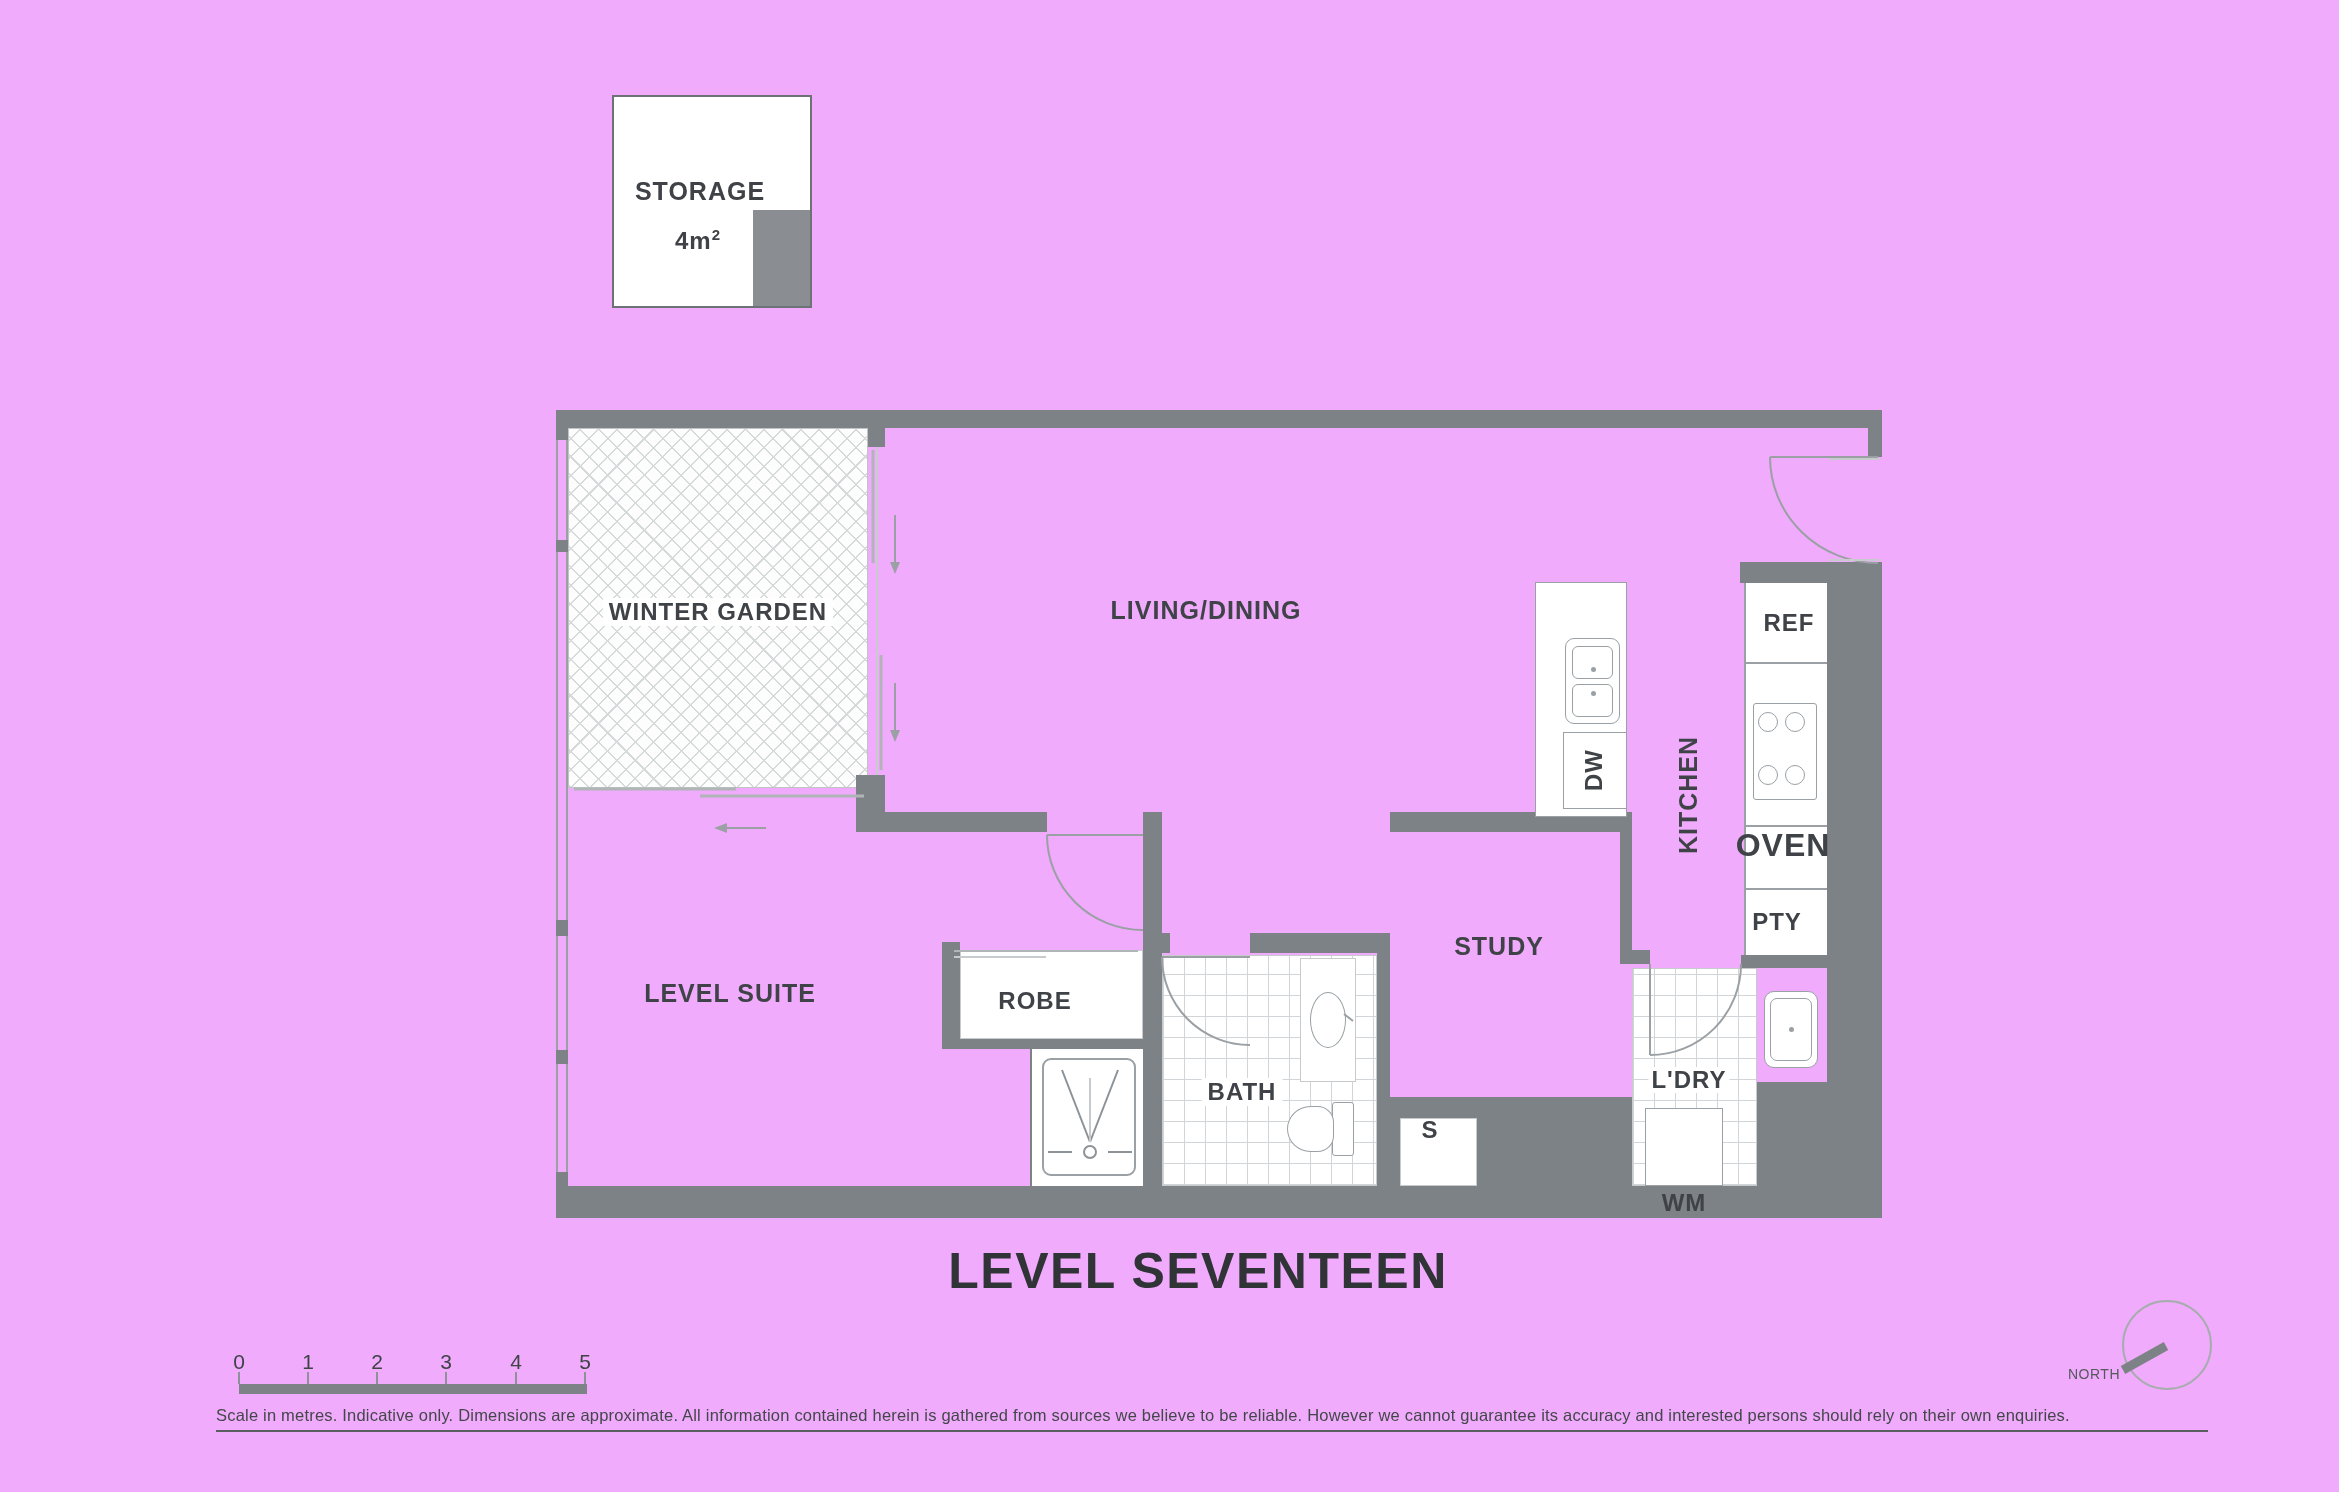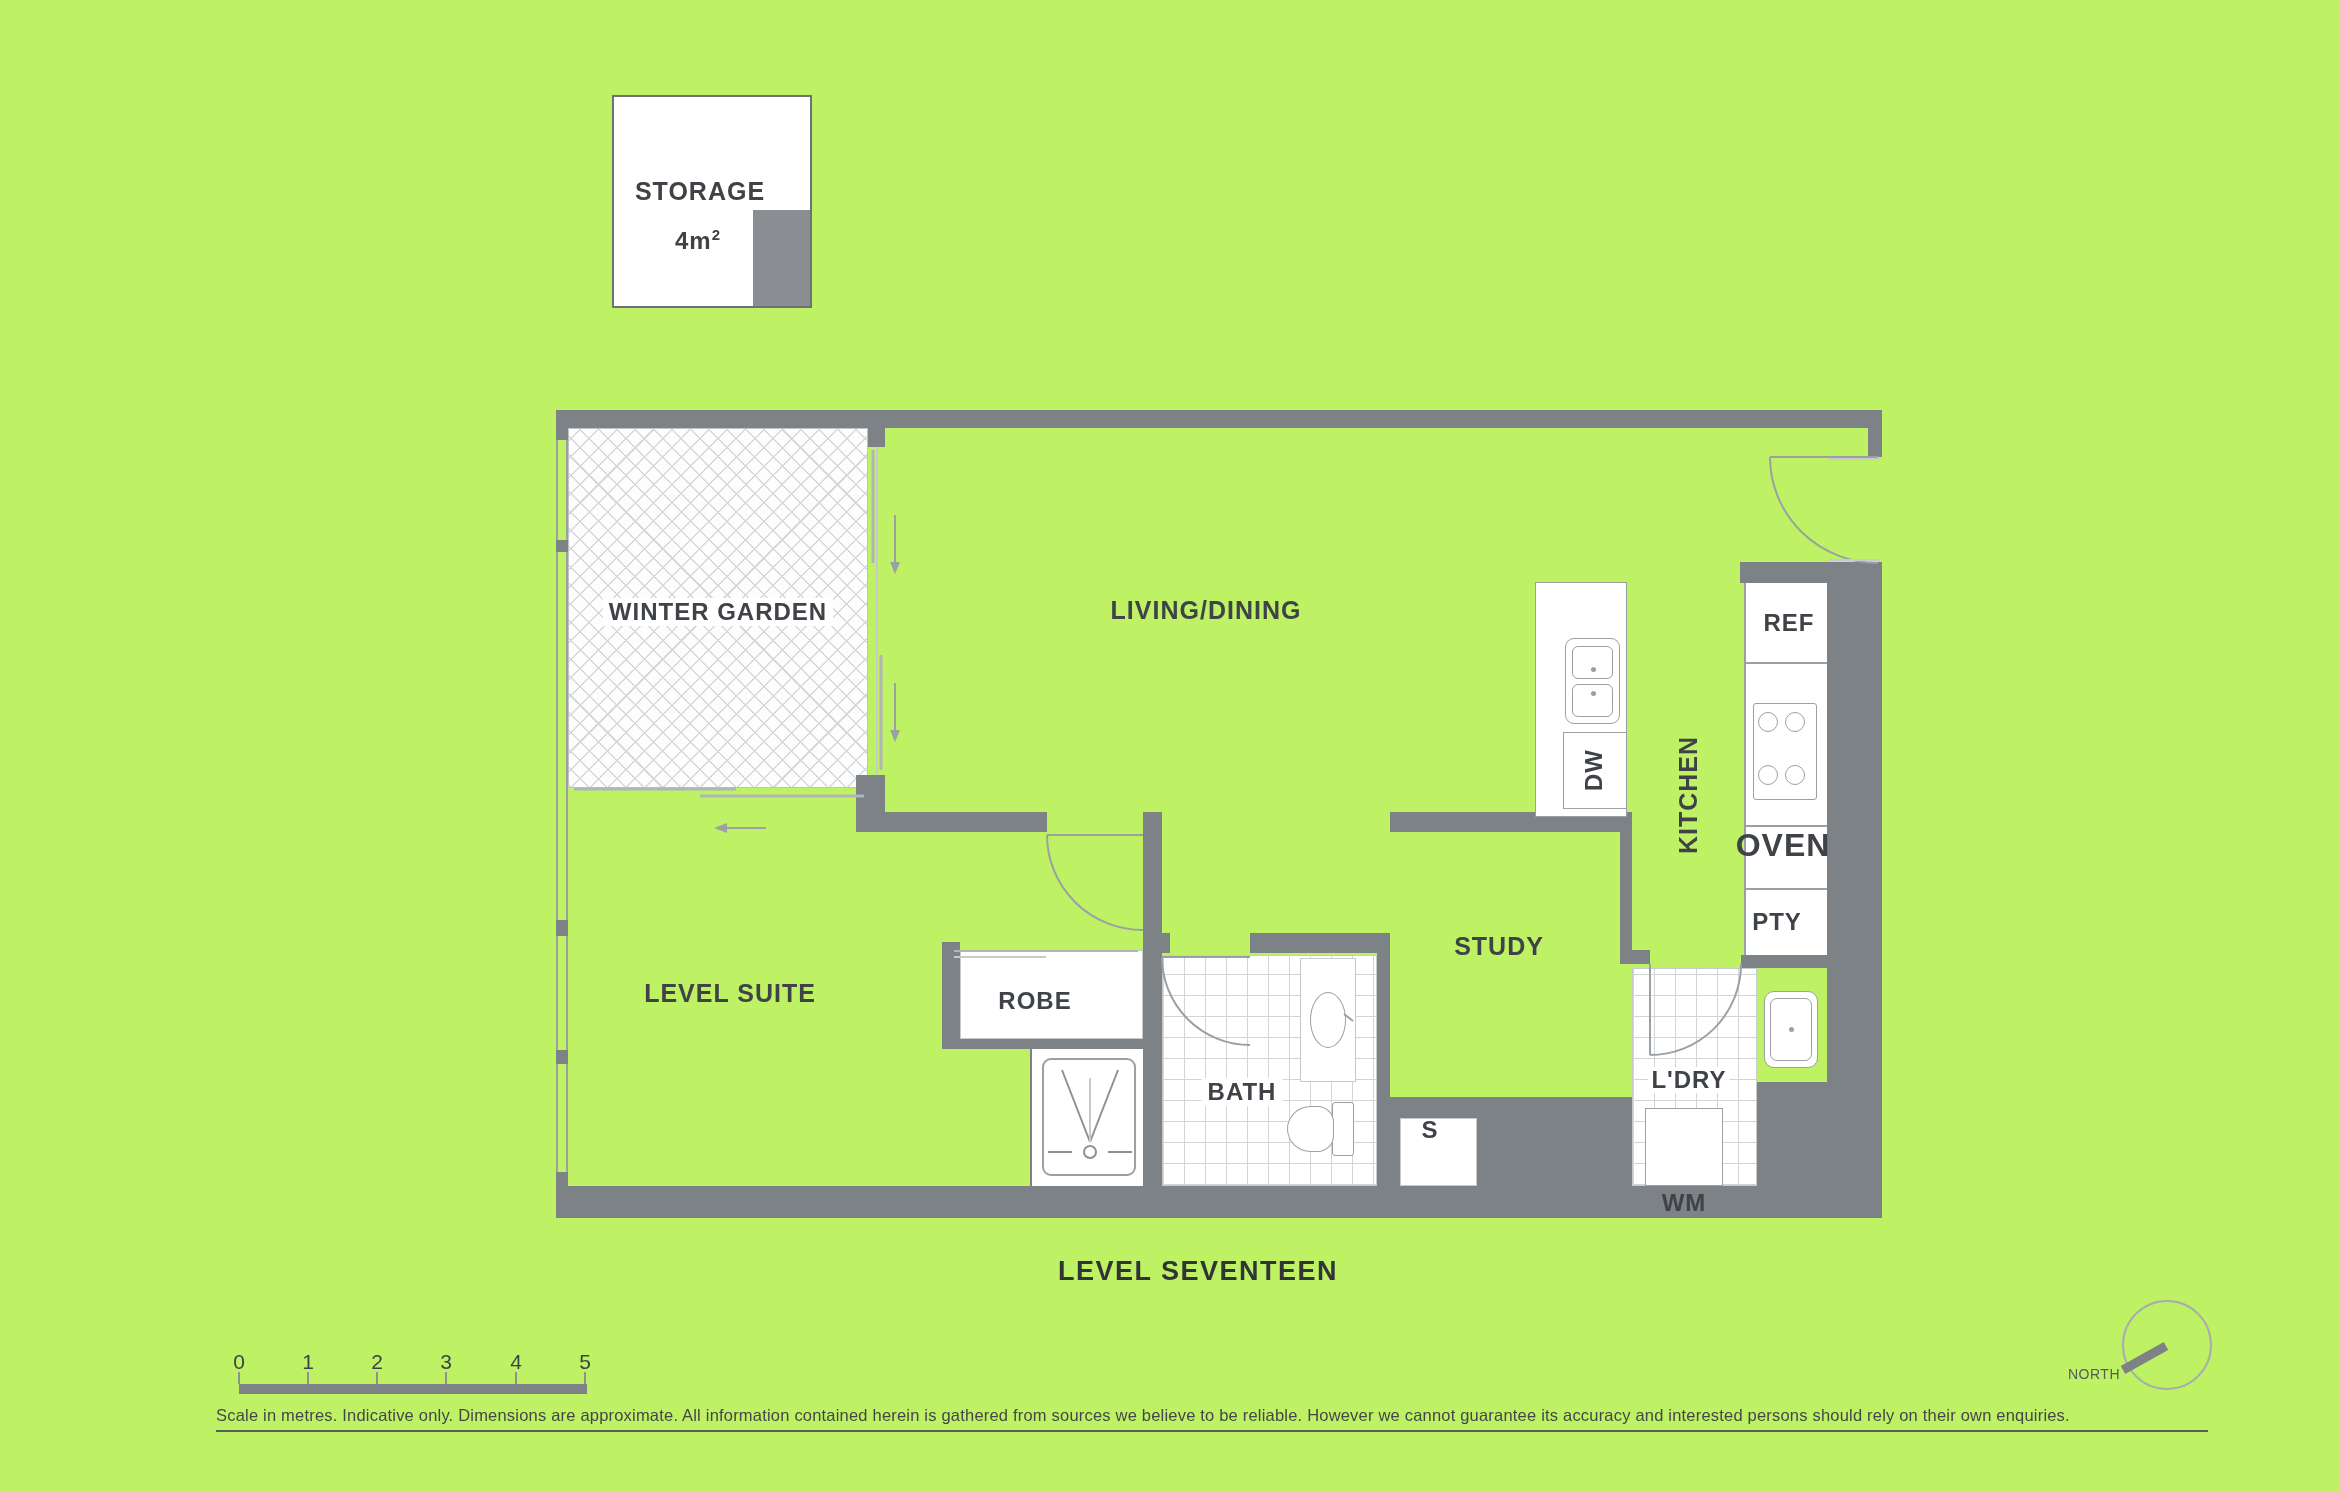--- a/index.html
+++ b/index.html
@@ -4,21 +4,21 @@
 <style>
   :root{
     --wall:#7d8286;
     --wall-light:#8a8e92;
     --line:#9aa0a4;
     --line-faint:#c7cbcd;
     --txt:#3f4347;
   }
   *{box-sizing:border-box;margin:0;padding:0;}
   body{background:#ffffff;font-family:"Liberation Sans", sans-serif;}
-  #canvas{position:relative;width:2339px;height:1492px;background:#bef264;overflow:hidden;}
+  #canvas{position:relative;width:2339px;height:1492px;background:#f0abfc;overflow:hidden;}
   .w{position:absolute;background:var(--wall);}
   .lbl{position:absolute;transform:translate(-50%,-50%);color:var(--txt);font-weight:700;
        letter-spacing:1px;white-space:nowrap;background:#fff;padding:2px 6px;line-height:1;}
   .lbl.nobg{background:transparent;padding:0;}
   .lbl.rot{transform:translate(-50%,-50%) rotate(-90deg);}
   .outline{position:absolute;border:1.5px solid var(--line);background:#fff;}
   .thin{position:absolute;background:var(--line);}
   .tiles{position:absolute;background-color:#fff;border:1px solid var(--line-faint);
     background-image:
       repeating-linear-gradient(0deg, #d2d5d7 0 1px, transparent 1px 21px),
@@ -190,21 +190,21 @@
   <div class="lbl nobg" style="left:1499px;top:946px;font-size:25px;">STUDY</div>
   <div class="lbl rot nobg" style="left:1688px;top:795px;font-size:25px;">KITCHEN</div>
   <div class="lbl rot nobg" style="left:1594px;top:770px;font-size:24px;">DW</div>
   <div class="lbl nobg" style="left:1789px;top:623px;font-size:24px;">REF</div>
   <div class="lbl nobg" style="left:1783px;top:845px;font-size:32px;">OVEN</div>
   <div class="lbl nobg" style="left:1777px;top:922px;font-size:24px;">PTY</div>
   <div class="lbl" style="left:1689px;top:1080px;font-size:24px;padding:1px 3px;">L'DRY</div>
   <div class="lbl nobg" style="left:1684px;top:1203px;font-size:24px;">WM</div>
   <div class="lbl nobg" style="left:1430px;top:1130px;font-size:24px;">S</div>
 
-  <div class="lbl nobg" style="left:1198px;top:1271px;font-size:27px;font-weight:700;letter-spacing:1.5px;color:#303437;">LEVEL SEVENTEEN</div>
+  <div class="lbl nobg" style="left:1198px;top:1271px;font-size:50px;font-weight:700;letter-spacing:1.5px;color:#303437;">LEVEL SEVENTEEN</div>
 
   <div>
     <div class="scale-num" style="left:239px;top:1362px;">0</div>
     <div class="scale-num" style="left:308px;top:1362px;">1</div>
     <div class="scale-num" style="left:377px;top:1362px;">2</div>
     <div class="scale-num" style="left:446px;top:1362px;">3</div>
     <div class="scale-num" style="left:516px;top:1362px;">4</div>
     <div class="scale-num" style="left:585px;top:1362px;">5</div>
     <div class="tickmark" style="left:238px;top:1372px;"></div>
     <div class="tickmark" style="left:307px;top:1372px;"></div>

